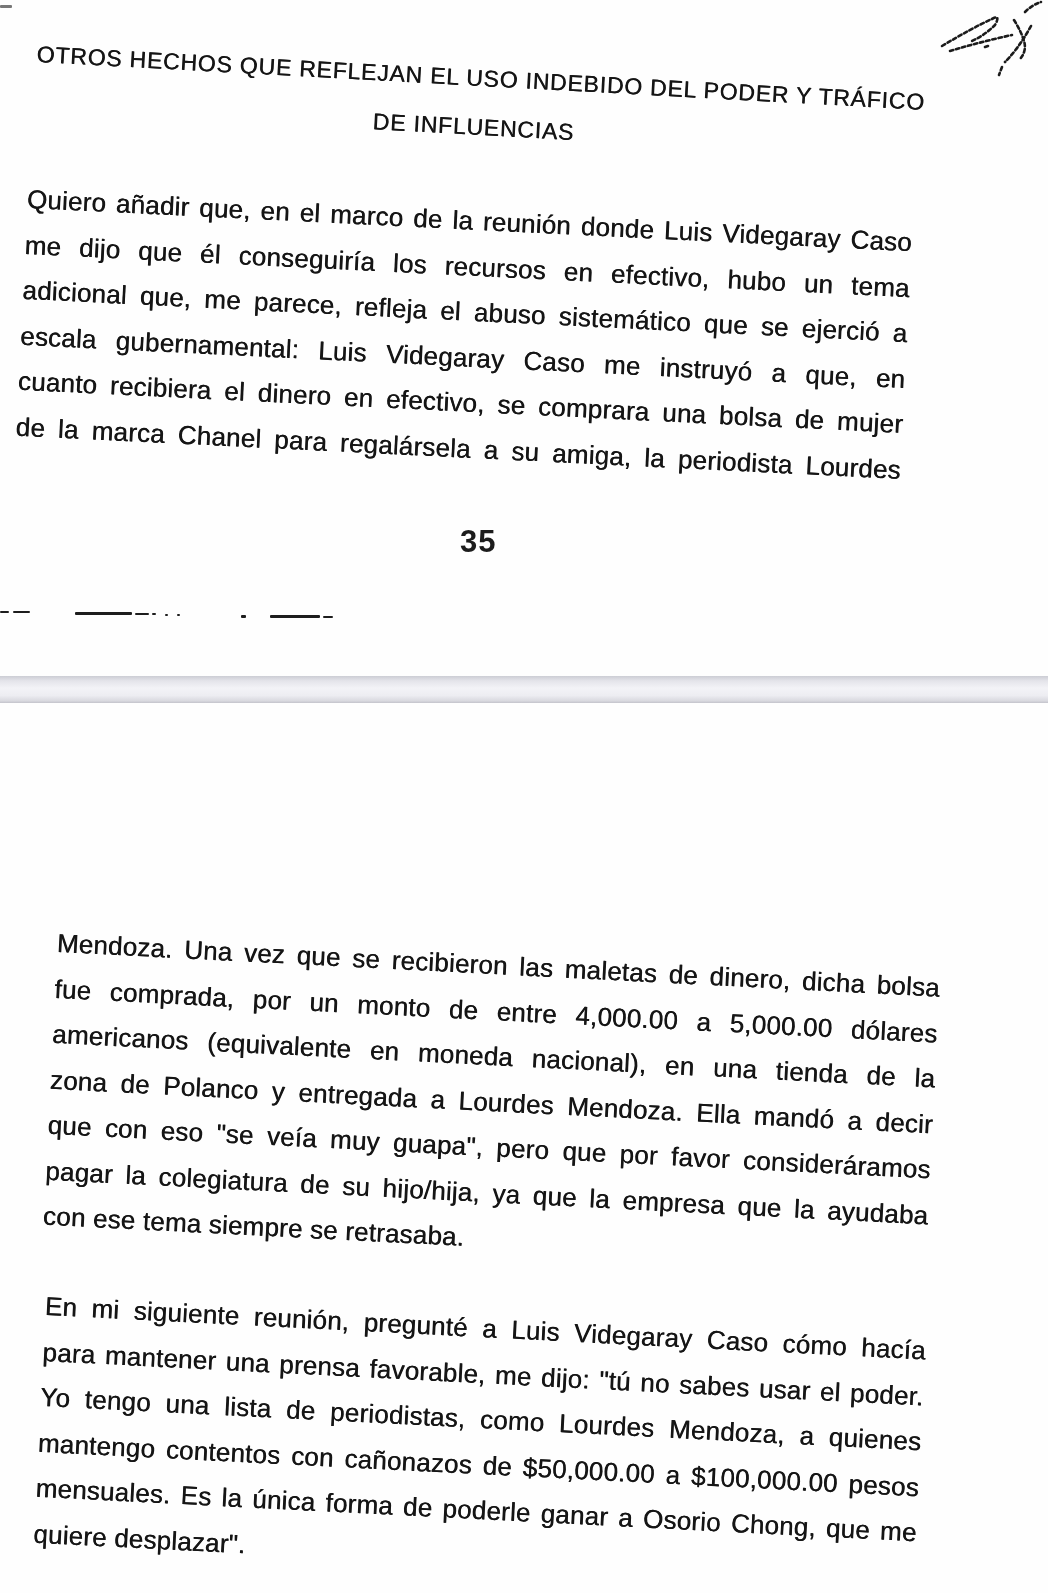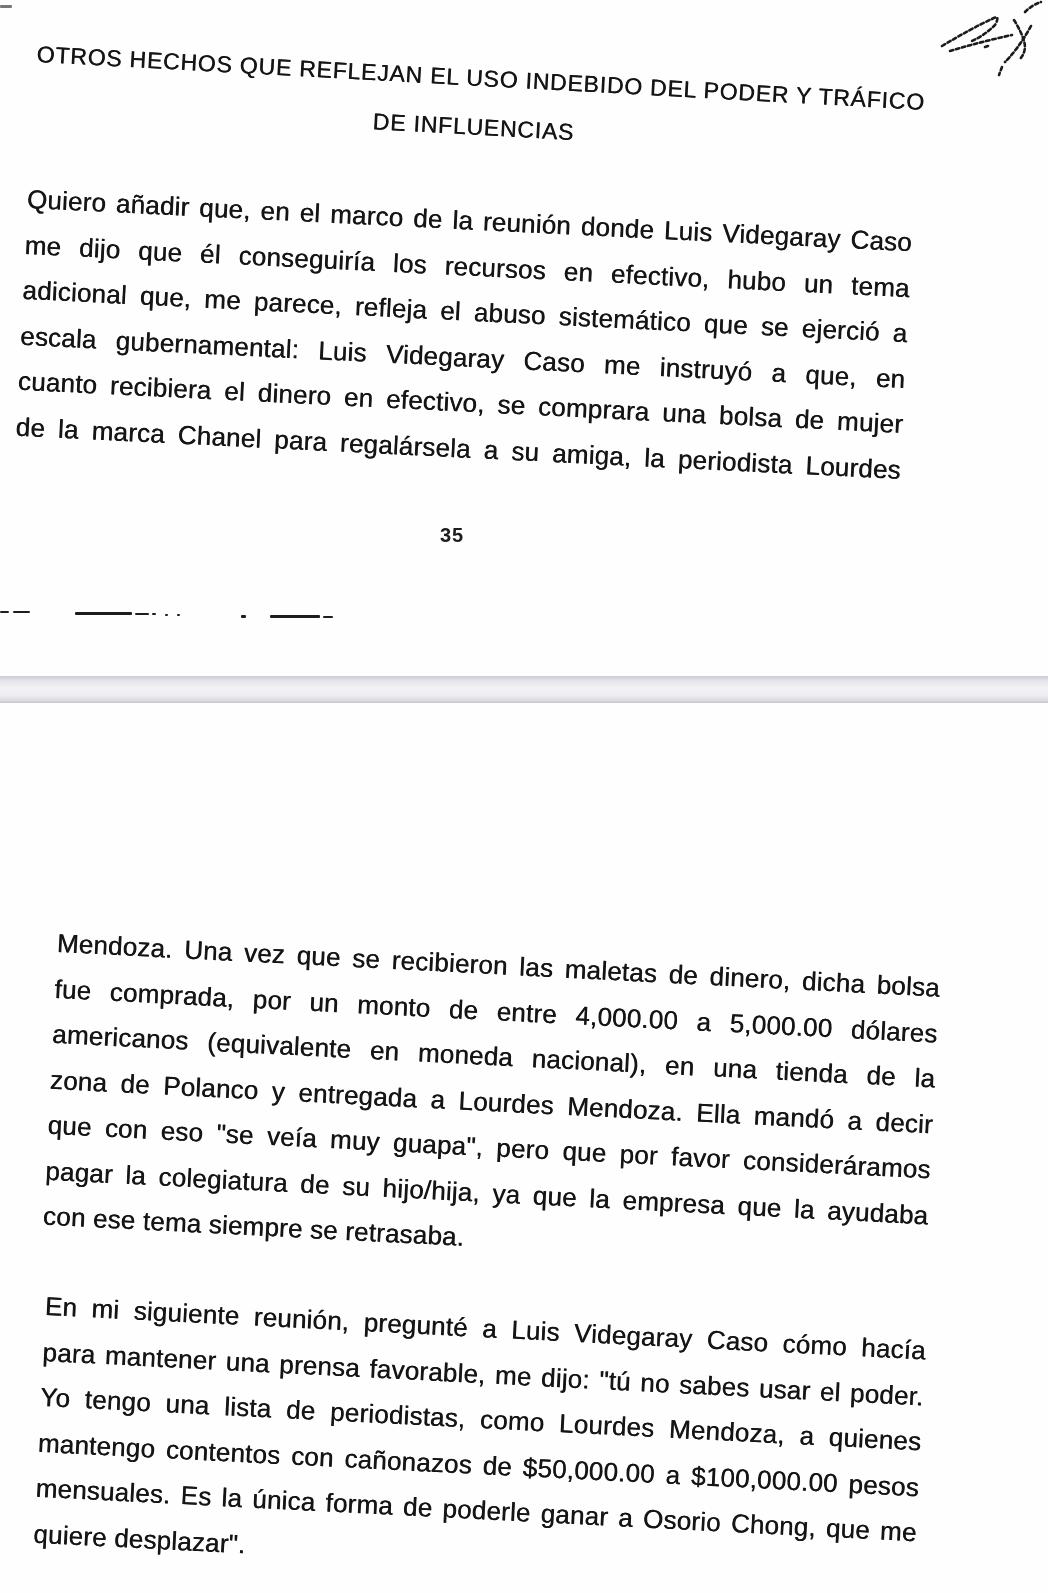--- a/index.html
+++ b/index.html
@@ -21,22 +21,22 @@
     white-space:nowrap;
   }
   .body-line {
     font-size:26px; line-height:45.5px; letter-spacing:0.2px;
     font-weight:500;
     text-shadow:0.45px 0 0 #1a1a1a;
     text-align:justify; text-align-last:justify;
   }
   .body-line.last { text-align-last:left; }
   .page-number {
-    position:absolute; left:440px; top:524px;
-    font-size:20px; font-weight:700; letter-spacing:1px;
+    position:absolute; left:460px; top:524px;
+    font-size:31px; font-weight:700; letter-spacing:1px;
     color:#1c1c1c;
   }
   .seam {
     position:absolute; left:0; top:676px; width:1048px; height:27px;
     background:linear-gradient(to bottom,
       #cccdd4 0%, #e4e4ea 18%, #f3f3f7 45%,
       #ededf2 72%, #d9d9df 92%, #c3c3cb 100%);
   }
   .dash-row { position:absolute; left:0; top:606px; width:340px; height:14px; }
   .dash { position:absolute; background:#1d1d1d; border-radius:1px; }

